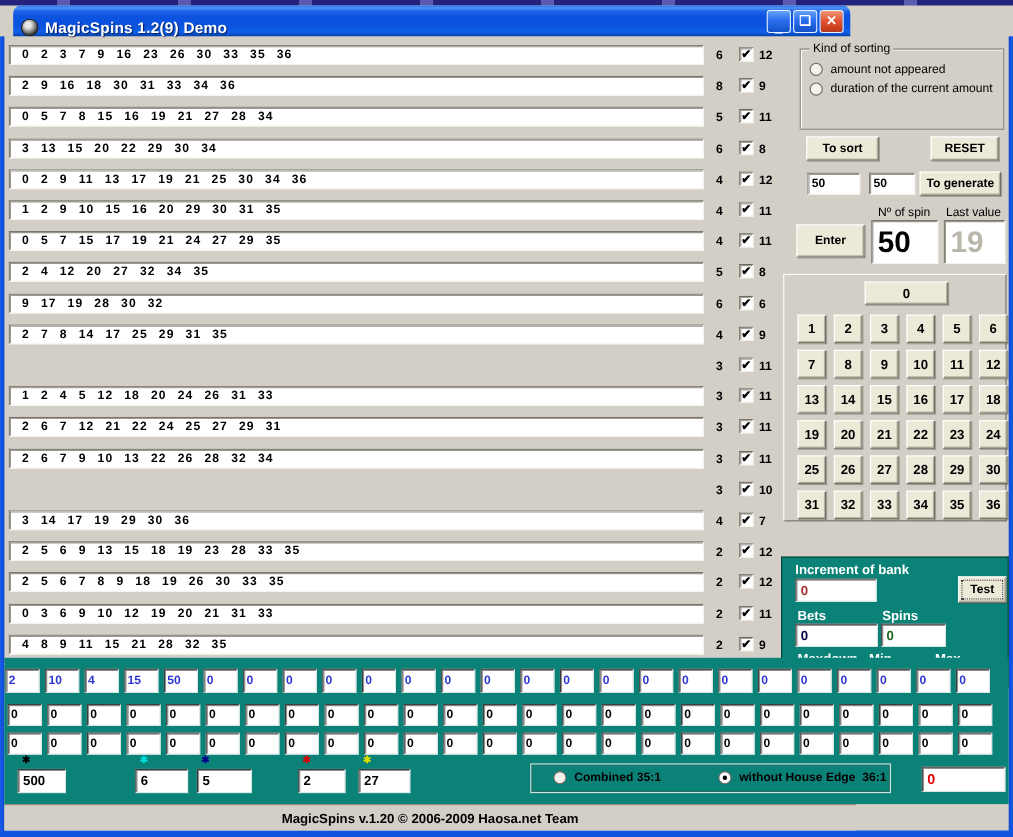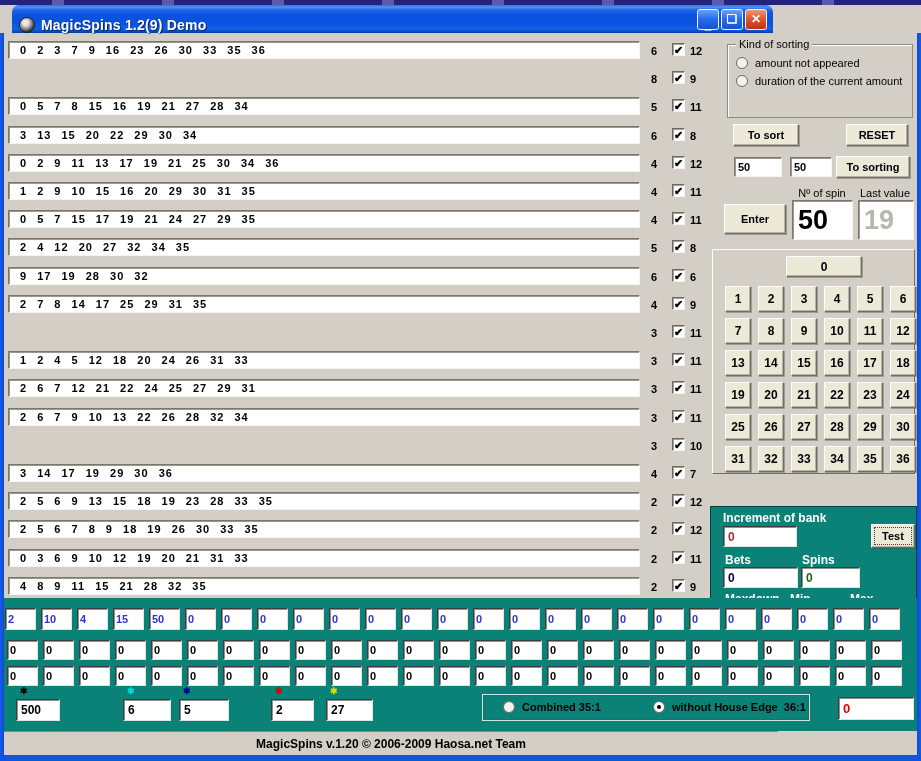--- a/index.html
+++ b/index.html
@@ -149,20 +149,21 @@
   <div class="win-border-b"></div>
 
   <div id="rows">
       <div class="spin-row" style="top:41px">
       <input class="fld seq" readonly="" value="0 2 3 7 9 16 23 26 30 33 35 36" style="">
       <span class="cnt">6</span>
       <span class="checkbox"><span class="tick">✔</span></span>
       <span class="valnum">12</span>
     </div>
       <div class="spin-row" style="top:69px">
+      <input class="fld seq" readonly="" value="2 9 16 18 30 31 33 34 36" style="">
       <span class="cnt">8</span>
       <span class="checkbox"><span class="tick">✔</span></span>
       <span class="valnum">9</span>
     </div>
       <div class="spin-row" style="top:97px">
       <input class="fld seq" readonly="" value="0 5 7 8 15 16 19 21 27 28 34" style="">
       <span class="cnt">5</span>
       <span class="checkbox"><span class="tick">✔</span></span>
       <span class="valnum">11</span>
     </div>
@@ -279,21 +280,21 @@
       <span class="radio "></span>
       <span class="rlabel">duration of the current amount</span>
     </div>
       </div>
   </div>
 
   <div class="btn to-sort">To sort</div>
   <div class="btn reset">RESET</div>
   <input class="fld gen1" readonly="" value="50" style="">
   <input class="fld gen2" readonly="" value="50" style="">
-  <div class="btn to-generate">To sorting</div>
+  <div class="btn to-generate">To generate</div>
 
   <div class="lbl-spin">Nº of spin</div>
   <div class="lbl-last">Last value</div>
   <div class="btn enter-btn">Enter</div>
   <input class="fld spin-big" readonly="" value="50" style="">
   <input class="fld last-big" readonly="" value="19" style="">
 
   <div class="numpad-panel">
     <div class="btn zero-btn">0</div>
     <div class="numpad-grid" id="numpad-grid">

